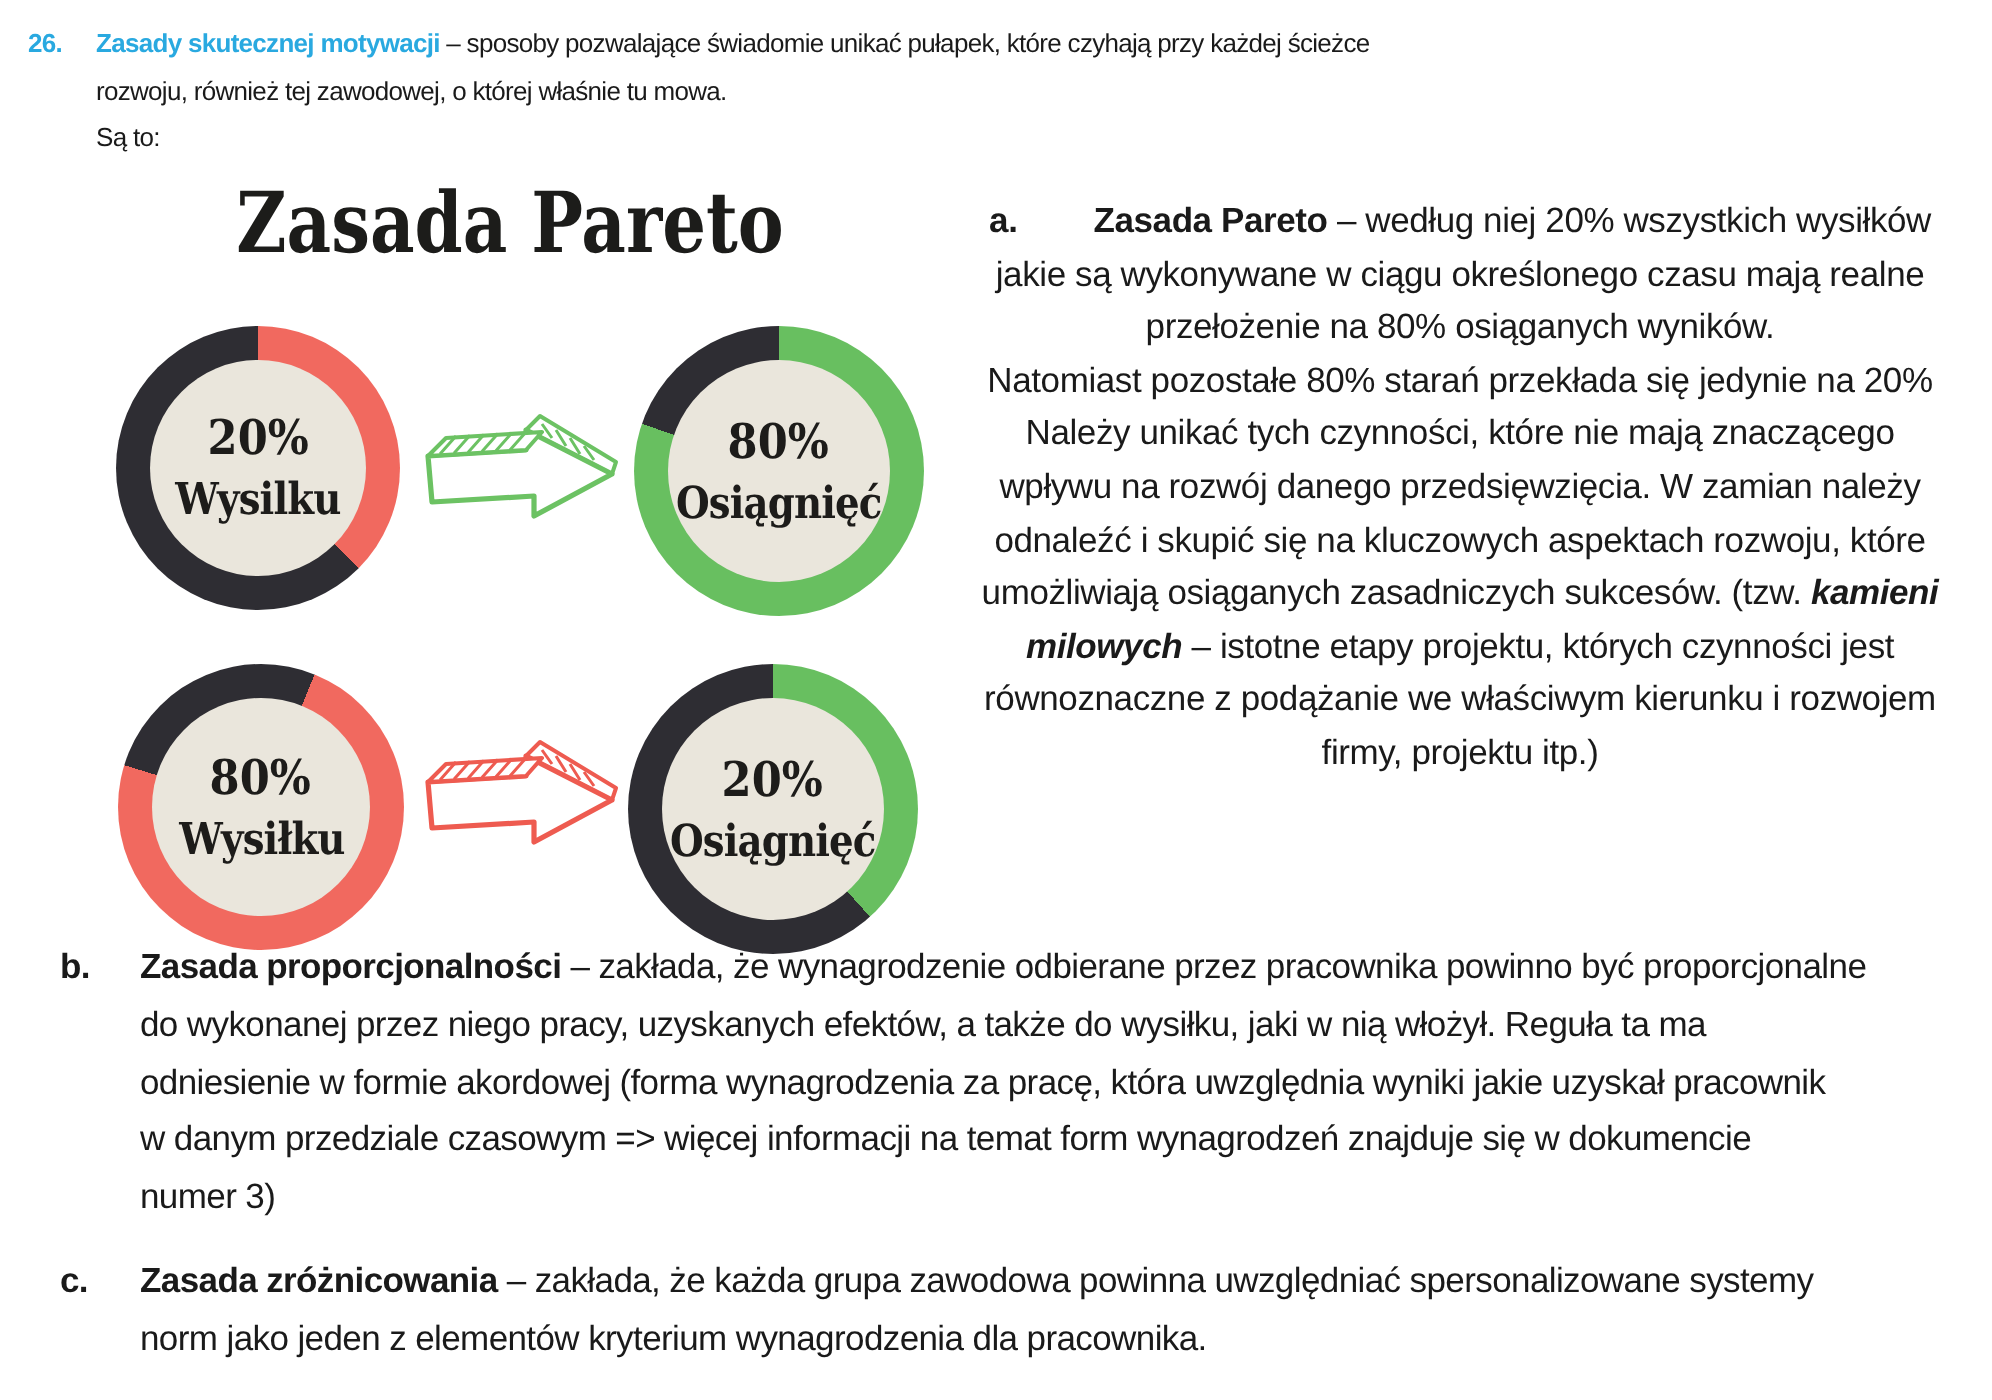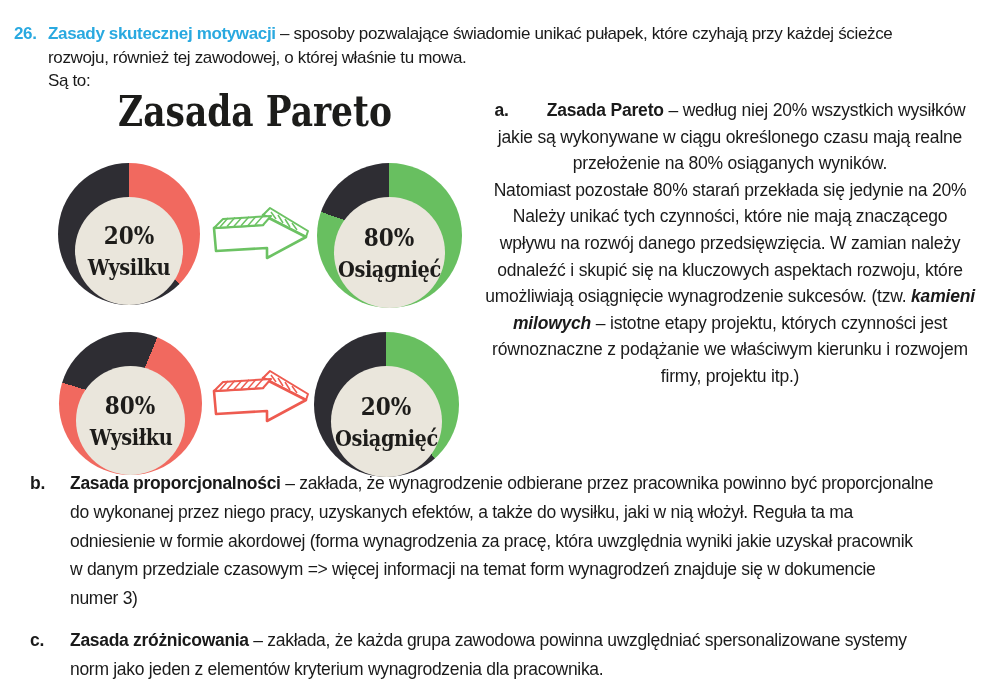--- a/index.html
+++ b/index.html
@@ -1,32 +1,32 @@
 <!DOCTYPE html>
 <html><head>
 <meta charset="utf-8">
 <style>
   html,body{margin:0;padding:0;background:#ffffff;}
   .page{position:relative;width:996px;height:700px;background:#ffffff;overflow:hidden;
         font-family:"Liberation Sans",sans-serif;color:#1a1a1a;}
 
   
-  .header{position:absolute;left:14px;top:22px;width:978px;font-size:17px;
+  .header{position:absolute;left:14px;top:10px;width:978px;font-size:13px;
           line-height:23.5px;letter-spacing:-0.35px;}
   .hline{white-space:pre;}
   .hnum{display:inline-block;width:34px;font-weight:bold;color:#29a9e0;}
   .htitle{font-weight:bold;color:#29a9e0;}
   .indent{padding-left:34px;}
 
   
   .diagram{position:absolute;left:40px;top:85px;width:430px;height:380px;}
   .pareto-title{position:absolute;left:0;top:2px;width:430px;text-align:center;
                 font-family:"DejaVu Serif",serif;font-weight:bold;font-size:42px;
                 color:#1c1c1a;transform:scaleX(0.82);transform-origin:center;}
-  .ring{position:absolute;border-radius:50%;display:flex;align-items:flex-end;justify-content:center;}
+  .ring{position:absolute;border-radius:50%;display:flex;align-items:center;justify-content:center;}
   .ring-tl{left:18px; top:78px; width:142px;height:142px;
            background:conic-gradient(#f1695f 0 135deg,#2e2d33 135deg 360deg);}
   .ring-tr{left:277px;top:78px; width:145px;height:145px;
            background:conic-gradient(#68bf60 0 289deg,#2e2d33 289deg 360deg);}
   .ring-bl{left:19px; top:247px;width:143px;height:143px;
            background:conic-gradient(from 22deg,#f1695f 0 265deg,#2e2d33 265deg 360deg);}
   .ring-br{left:274px;top:247px;width:145px;height:145px;
            background:conic-gradient(#68bf60 0 138deg,#2e2d33 138deg 360deg);}
   .hole{width:calc(100% - 34px);height:calc(100% - 34px);background:#eae6dc;border-radius:50%;
         display:flex;flex-direction:column;align-items:center;justify-content:center;
@@ -112,21 +112,21 @@
   </div>
 
   <div class="col-a">
       <div class="tline"><span class="bold">a.</span><span class="gap" style="width: 38px;"></span><span class="bold">Zasada Pareto</span><span> – według niej 20% wszystkich wysiłków</span></div>
       <div class="tline"><span>jakie są wykonywane w ciągu określonego czasu mają realne</span></div>
       <div class="tline"><span>przełożenie na 80% osiąganych wyników.</span></div>
       <div class="tline"><span>Natomiast pozostałe 80% starań przekłada się jedynie na 20%</span></div>
       <div class="tline"><span>Należy unikać tych czynności, które nie mają znaczącego</span></div>
       <div class="tline"><span>wpływu na rozwój danego przedsięwzięcia. W zamian należy</span></div>
       <div class="tline"><span>odnaleźć i skupić się na kluczowych aspektach rozwoju, które</span></div>
-      <div class="tline"><span>umożliwiają osiągnięcie wynagrodzenie sukcesów. (tzw. </span><span class="bold italic">kamieni</span></div>
+      <div class="tline"><span>umożliwiają osiąganych zasadniczych sukcesów. (tzw. </span><span class="bold italic">kamieni</span></div>
       <div class="tline"><span class="bold italic">milowych</span><span> – istotne etapy projektu, których czynności jest</span></div>
       <div class="tline"><span>równoznaczne z podążanie we właściwym kierunku i rozwojem</span></div>
       <div class="tline"><span>firmy, projektu itp.)</span></div>
     </div>
 
   <div class="sec sec-b">
     <span class="marker">b.</span>
     <div class="sec-body">
         <div class="tline"><span class="bold">Zasada proporcjonalności</span><span> – zakłada, że wynagrodzenie odbierane przez pracownika powinno być proporcjonalne</span></div>
         <div class="tline"><span>do wykonanej przez niego pracy, uzyskanych efektów, a także do wysiłku, jaki w nią włożył. Reguła ta ma</span></div>

